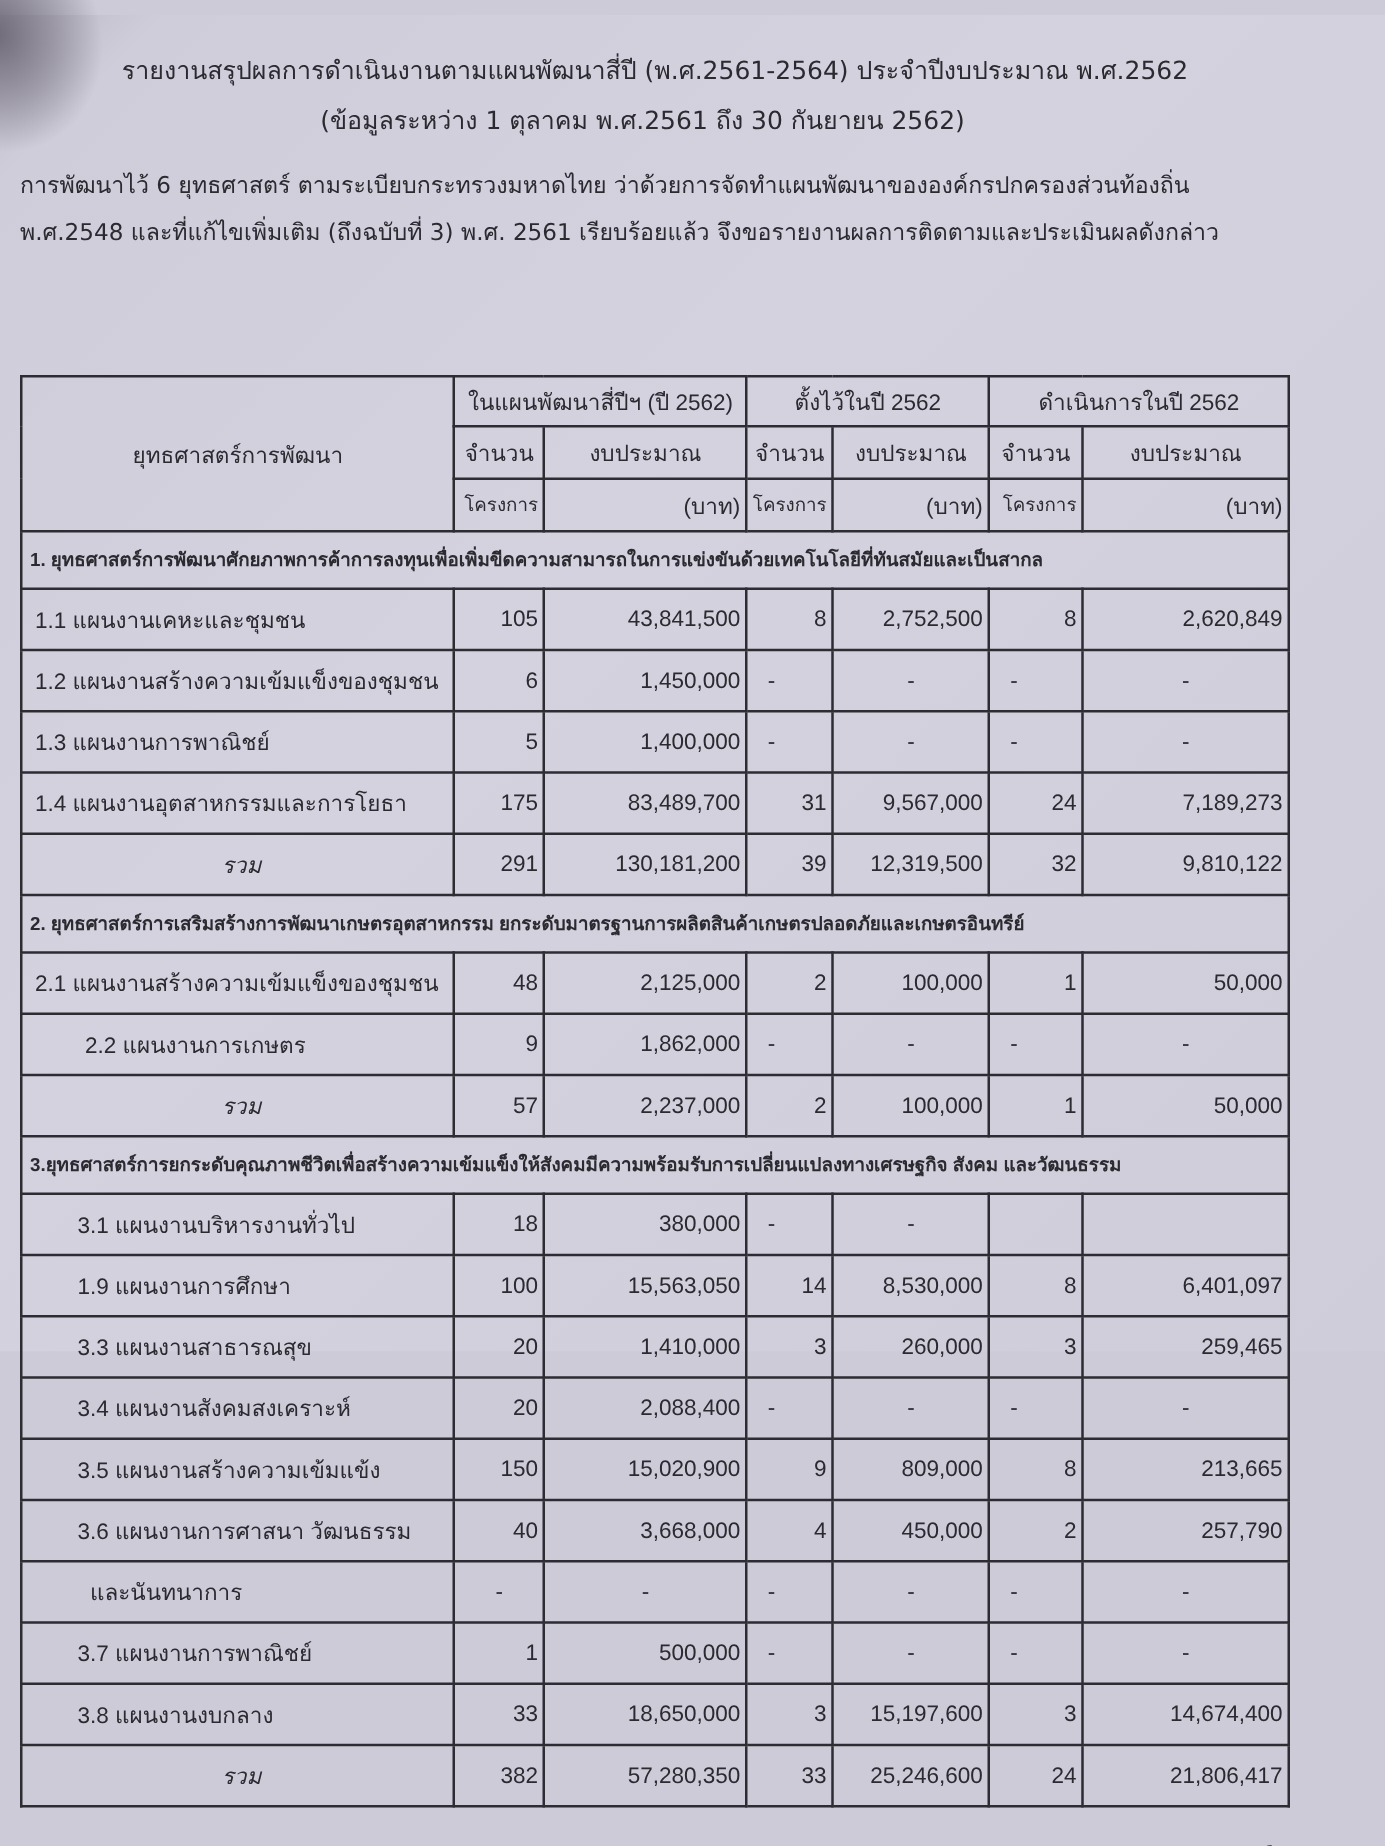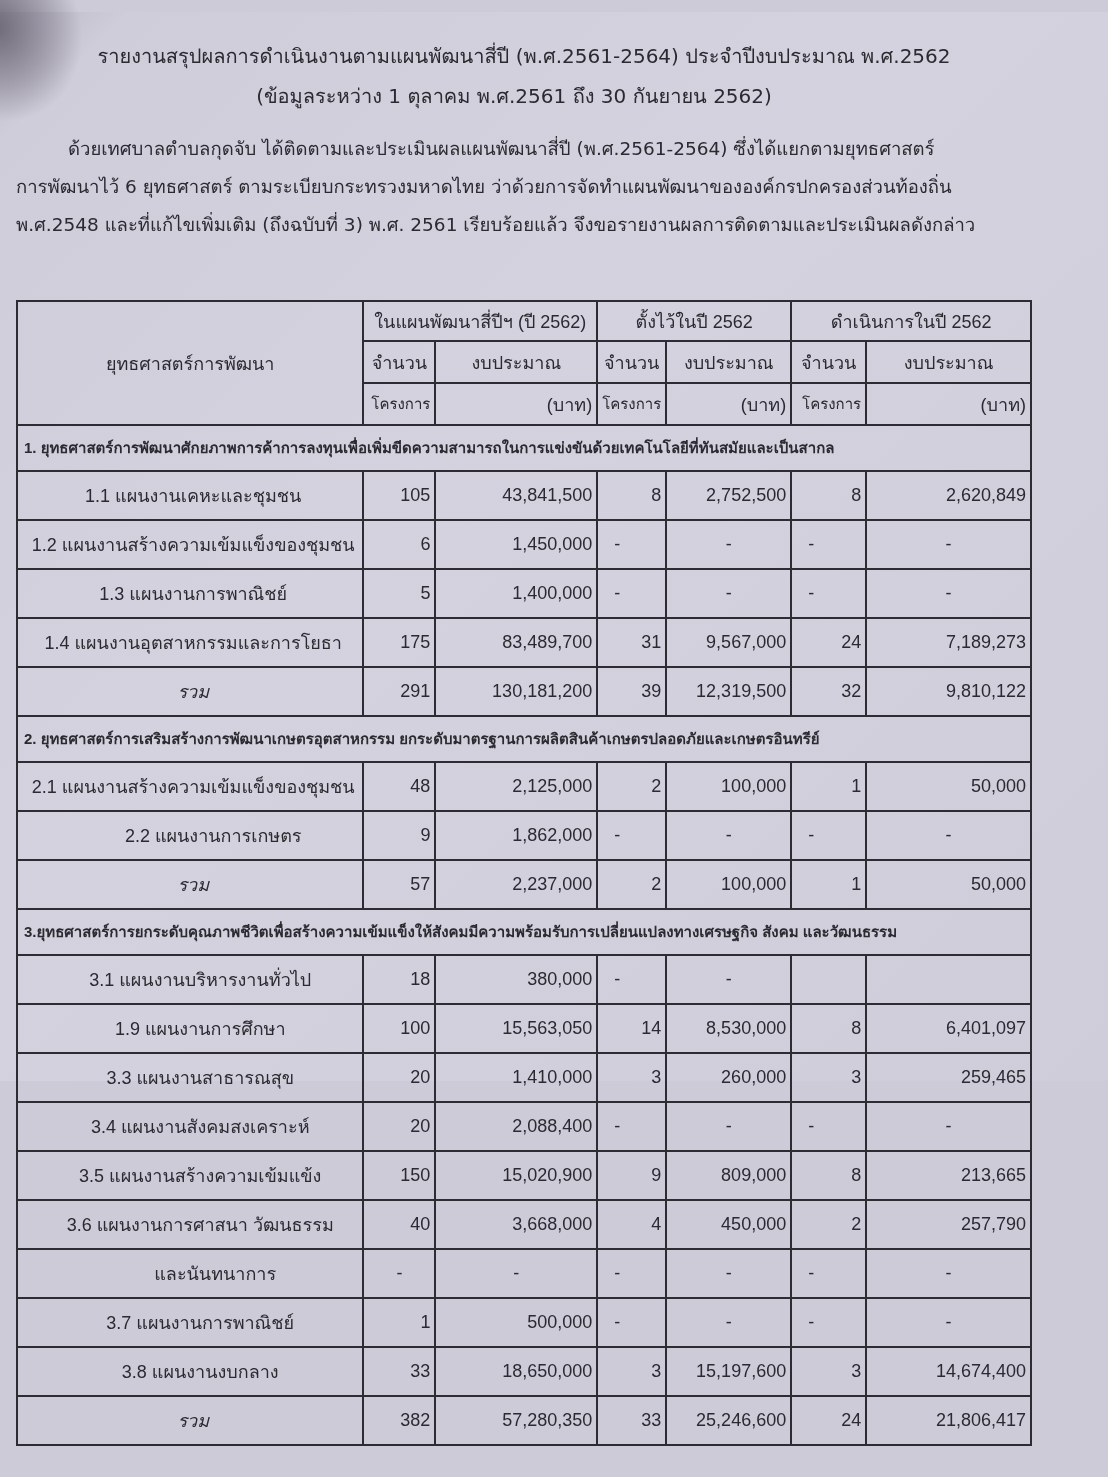--- a/index.html
+++ b/index.html
@@ -13,41 +13,40 @@
   .para .indent{display:inline-block;width:52px;}
   table{position:absolute;left:16px;top:288px;width:1016px;border-collapse:collapse;font-family:"Liberation Sans",sans-serif;font-size:18px;}
   td,th{border:2px solid #2c2c33;padding:0 4px;font-weight:normal;}
   th{height:42px;}
   .hdr1 th{height:38px;font-size:18px;}
   .hdr2 th{height:40px;font-size:18px;}
   .hdr3 th{height:40px;font-size:15px;text-align:right;}
   .hdr3 th.big{font-size:18px;border-radius:13px;}
   .sec td{height:44px;font-size:15px;font-weight:bold;text-align:left;padding-left:6px;}
   .row td{height:47px;}
-  .row td.name{text-align:center;padding-left:10px;}
+  .row td.name{text-align:left;padding-left:10px;}
   .row td.num{text-align:right;padding-right:4px;}
   .row td.dash{text-align:center;}
   .row td.dashl{text-align:left;padding-left:16px;}
   .row.total td.name{text-align:center;font-style:italic;}
-  .row.indent3 td.name{padding-left:24px;}
+  .row.indent3 td.name{padding-left:44px;}
   .row.indent3b td.name{padding-left:50px;}
   .row.cont td.name{padding-left:54px;}
   .pageno{position:absolute;left:1012px;top:1462px;font-size:14px;}
 </style>
 </head>
 <body>
 
 <div class="page">
   <div class="shadow"></div>
 
   <div class="title t1">รายงานสรุปผลการดำเนินงานตามแผนพัฒนาสี่ปี (พ.ศ.2561-2564) ประจำปีงบประมาณ พ.ศ.2562</div>
   <div class="title t2">(ข้อมูลระหว่าง 1 ตุลาคม พ.ศ.2561 ถึง 30 กันยายน 2562)</div>
 
   <div class="para">
-    <div><span class="indent"></span><span>ด้วยเทศบาลตำบลกุดจับ ได้ติดตามและประเมินผลแผนพัฒนาสี่ปี (พ.ศ.2561-2564) ซึ่งได้แยกตามยุทธศาสตร์</span></div>
     <div>การพัฒนาไว้ 6 ยุทธศาสตร์  ตามระเบียบกระทรวงมหาดไทย ว่าด้วยการจัดทำแผนพัฒนาขององค์กรปกครองส่วนท้องถิ่น</div>
     <div>พ.ศ.2548 และที่แก้ไขเพิ่มเติม (ถึงฉบับที่ 3) พ.ศ. 2561  เรียบร้อยแล้ว จึงขอรายงานผลการติดตามและประเมินผลดังกล่าว</div>
   </div>
 
   <table>
     <colgroup>
       <col style="width:347px">
         <col style="width:72px">
         <col style="width:162px">
         <col style="width:67px">

